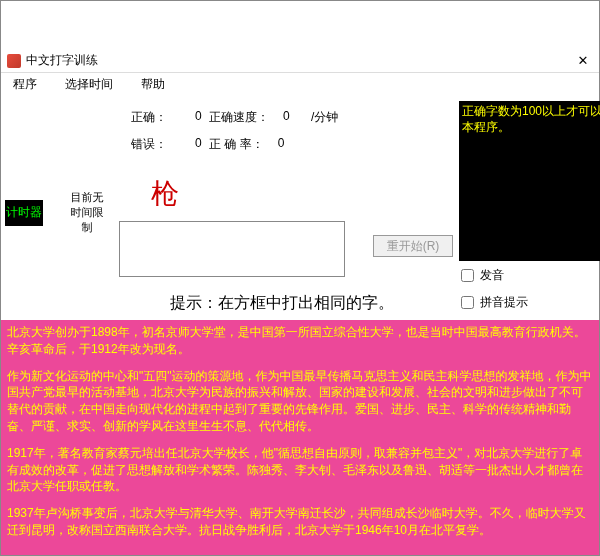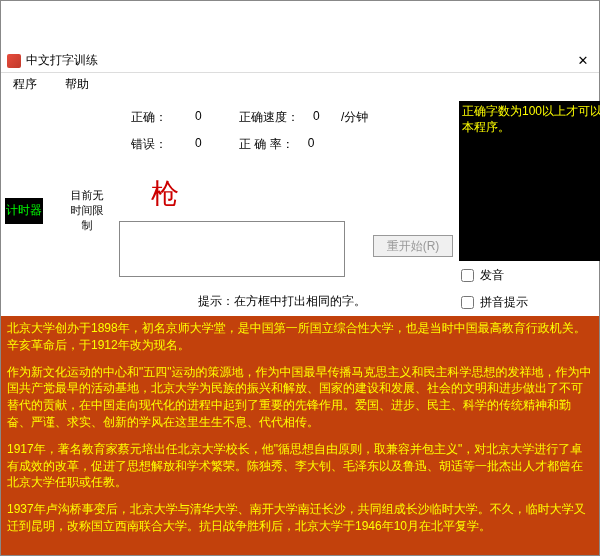--- a/index.html
+++ b/index.html
@@ -10,53 +10,54 @@
   .app-icon { width: 14px; height: 14px; background: linear-gradient(135deg,#e74c3c,#c0392b); border-radius: 2px; }
   .close-btn { width: 20px; height: 18px; display: flex; align-items: center; justify-content: center; font-size: 13px; cursor: pointer; }
   .menubar { height: 22px; display: flex; align-items: center; gap: 12px; padding: 0 4px; }
   .menu-item { padding: 2px 8px; cursor: pointer; }
   .main-area { flex: 1; display: flex; flex-direction: column; position: relative; }
   .upper { display: flex; padding: 6px 4px 0 4px; gap: 6px; }
   .left-col { width: 100px; display: flex; flex-direction: row; align-items: center; gap: 10px; padding-top: 4px; }
   .timer-box { width: 82px; height: 26px; background: #000; color: #0f0; display: flex; align-items: center; justify-content: center; font-size: 12px; }
   .time-limit { font-size: 11px; text-align: center; margin-left: 16px; }
   .mid-col { flex: 1; display: flex; flex-direction: column; }
-  .stats { display: flex; gap: 30px; padding: 8px 20px 4px 20px; font-size: 12px; }
+  .stats { display: flex; padding: 8px 20px 4px 20px; font-size: 12px; }
   .stats-col { display: flex; flex-direction: column; gap: 10px; }
   .stat-row { display: flex; gap: 14px; }
   .stat-label { min-width: 50px; }
   .stat-val { min-width: 14px; }
   .char-display { font-size: 28px; color: #c00; padding: 18px 0 8px 40px; }
   .input-field { width: 226px; height: 56px; margin-left: 8px; border: 1px solid #888; padding: 4px; font-size: 14px; resize: none; }
-  .tip-text { text-align: center; padding: 16px 0 6px 0; font-size: 12px; }
+  .tip-text { text-align: center; padding: 16px 0 6px 0; font-size: 16px; }
   .right-col { width: 182px; display: flex; flex-direction: column; }
   .info-box { width: 180px; height: 160px; background: #000; color: #ff0; font-size: 12px; padding: 3px; line-height: 1.3; }
   .checks { padding: 6px 0 0 2px; display: flex; flex-direction: column; gap: 10px; font-size: 12px; }
   .check-row { display: flex; align-items: center; gap: 6px; }
   .check-row input { width: 13px; height: 13px; }
   .btns { padding: 14px 0 0 60px; display: flex; flex-direction: column; gap: 4px; }
   .btn { width: 80px; height: 22px; font-size: 12px; border: 1px solid #999; background: #f0f0f0; cursor: pointer; }
   .btn:disabled { color: #999; cursor: default; }
-  .bottom-text { background: #c2410c; color: #ff0; font-size: 12px; line-height: 1.4; padding: 4px 6px; flex: 1; overflow: hidden; }
+  .bottom-text { background: #ec4899; color: #ff0; font-size: 12px; line-height: 1.4; padding: 4px 6px; flex: 1; overflow: hidden; }
   .bottom-text p { margin-bottom: 10px; }
 </style>
 </head>
 <body>
 
 <div class="window">
   <div class="titlebar">
     <div class="titlebar-left">
       <div class="app-icon"></div>
       <span>中文打字训练</span>
     </div>
     <div class="close-btn">✕</div>
   </div>
 
   <div class="menubar">
     <div class="menu-item">程序</div>
+    <div class="menu-item">选择时间</div>
     <div class="menu-item">帮助</div>
   </div>
 
   <div class="main-area">
     <div class="upper">
       <div class="left-col">
         <div class="timer-box">计时器</div>
         <div class="time-limit">目前无时间限制</div>
       </div>
 

